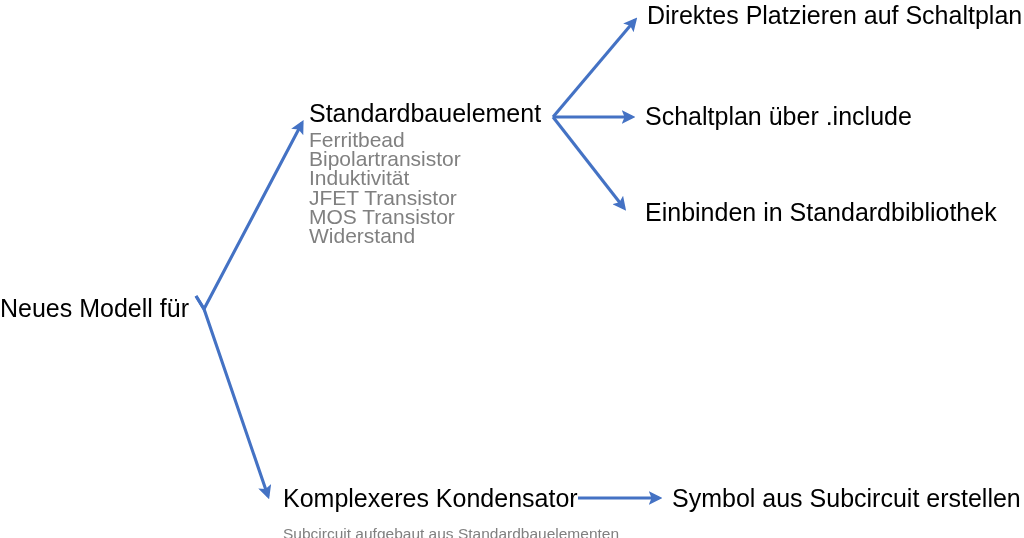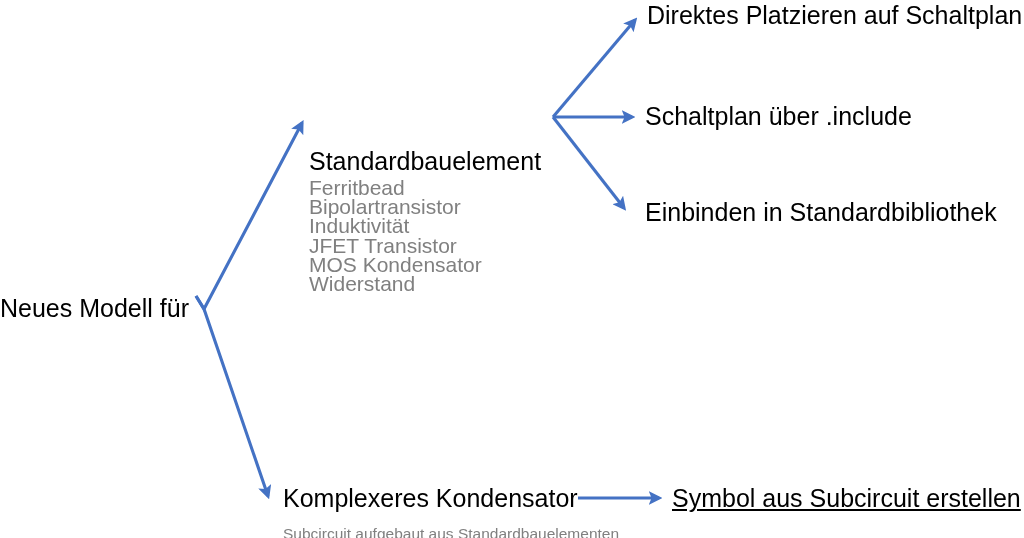--- a/index.html
+++ b/index.html
@@ -49,26 +49,26 @@
   }
   .node-subtitle {
     font-size: 15.5px;
     line-height: 19px;
     color: #808080;
     white-space: nowrap;
     margin-top: 11px;
   }
   
   #node-root      { left: 0px;   top: 293px; text-align: right; }
-  #node-standard  { left: 309px; top: 98px; margin-top: 48px;  }
+  #node-standard  { left: 309px; top: 98px;  }
   #node-komplex   { left: 283px; top: 483px; }
   #node-direkt    { left: 647px; top: 0px;   }
   #node-include   { left: 645px; top: 101px; }
   #node-biblio    { left: 645px; top: 197px; }
-  #node-symbol    { left: 672px; top: 483px; text-decoration: underline; }
+  #node-symbol    { left: 672px; top: 483px; }
 </style>
 </head>
 <body>
 
 <div id="canvas">
 
   <svg id="arrow-layer" viewBox="0 0 1024 538" width="1024" height="538" xmlns="http://www.w3.org/2000/svg">
     <defs>
       <marker id="arrowhead" markerWidth="4.4" markerHeight="4.4" refX="3.3" refY="2.2" orient="auto" markerUnits="strokeWidth">
         <path d="M0,0 L4.4,2.2 L0,4.4 L0.9,2.2 Z" fill="#4472C4"></path>
@@ -92,21 +92,21 @@
     <div class="node-title">Neues Modell für</div>
   </div>
 
   <div class="node" id="node-standard">
     <div class="node-title">Standardbauelement</div>
     <div class="node-sublist">
       <div class="node-sublist-item">Ferritbead</div>
       <div class="node-sublist-item">Bipolartransistor</div>
       <div class="node-sublist-item">Induktivität</div>
       <div class="node-sublist-item">JFET Transistor</div>
-      <div class="node-sublist-item">MOS Kondensator</div>
+      <div class="node-sublist-item">MOS Transistor</div>
       <div class="node-sublist-item">Widerstand</div>
     </div>
   </div>
 
   <div class="node" id="node-direkt">
     <div class="node-title">Direktes Platzieren auf Schaltplan</div>
   </div>
 
   <div class="node" id="node-include">
     <div class="node-title">Schaltplan über .include</div>

